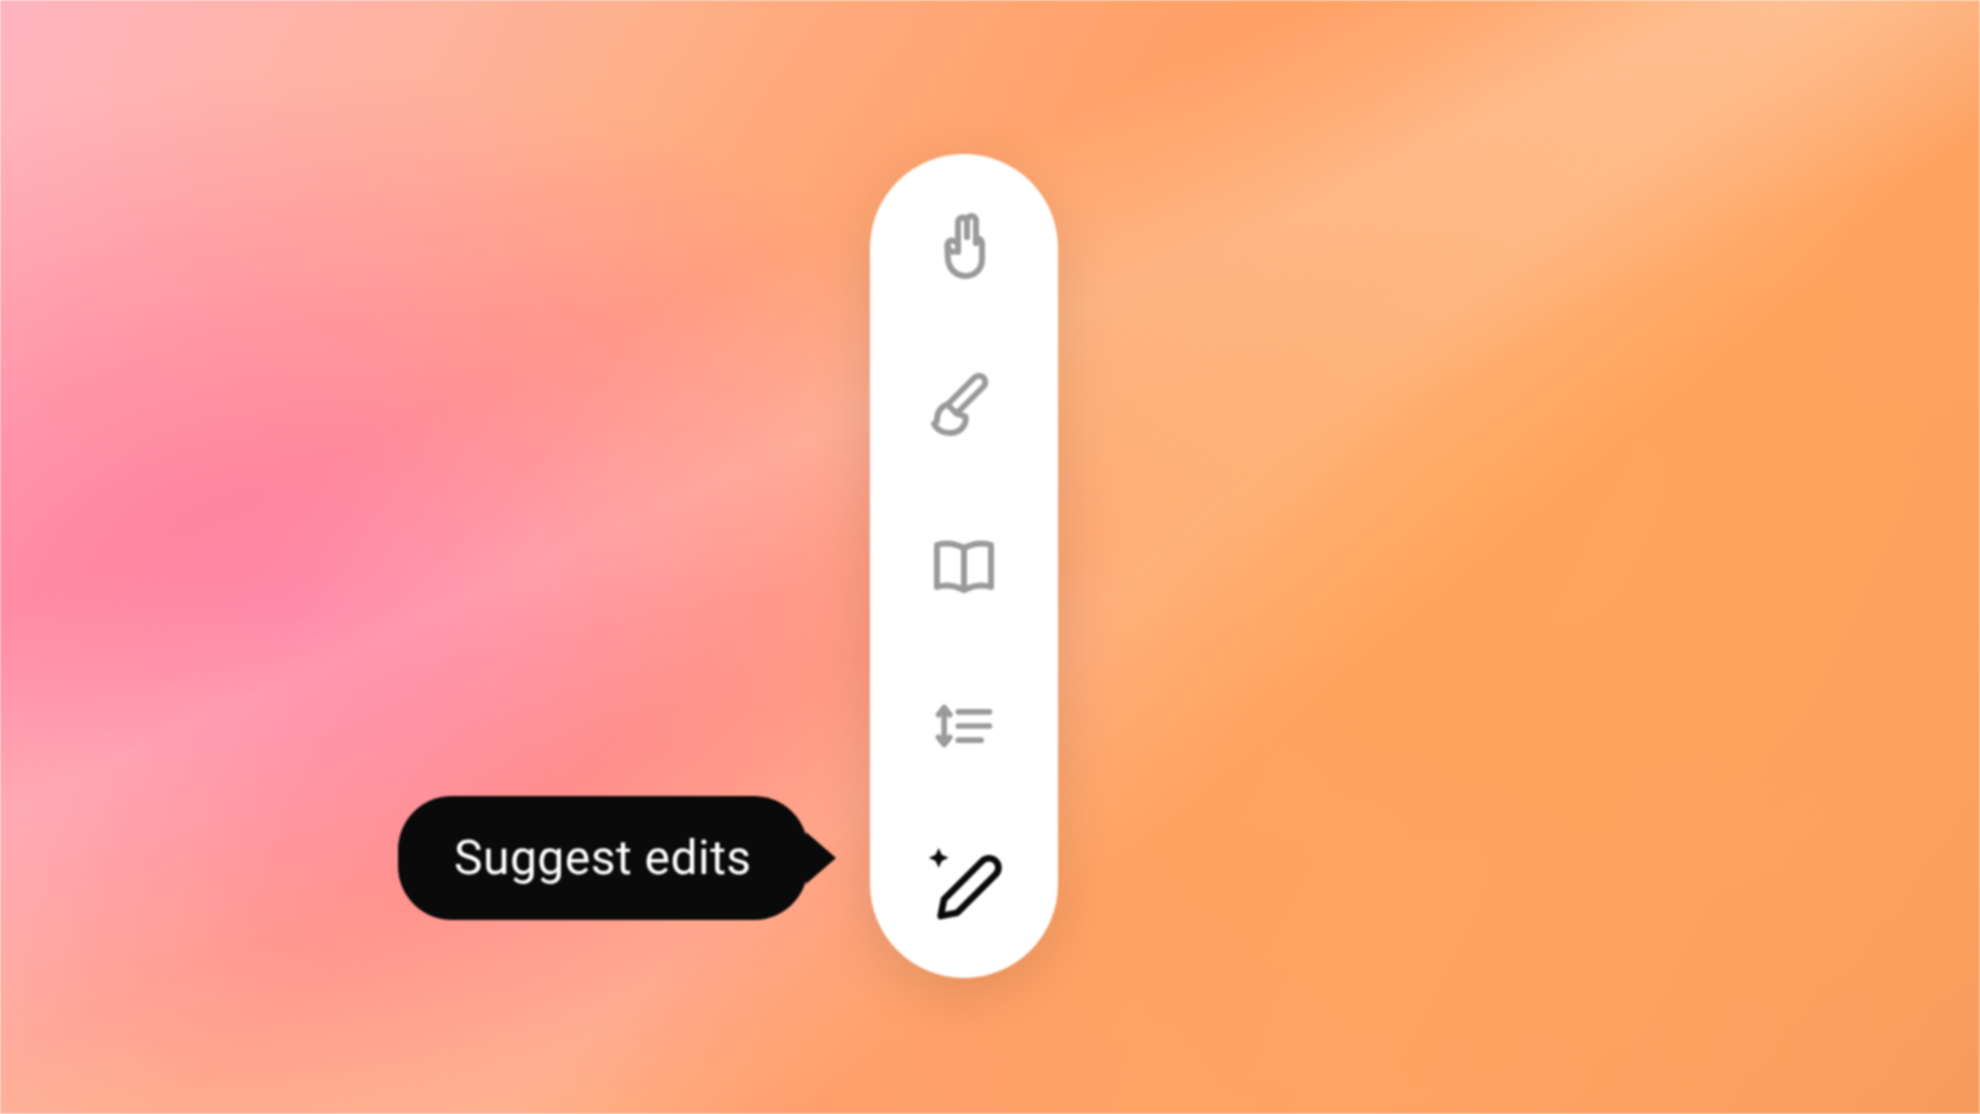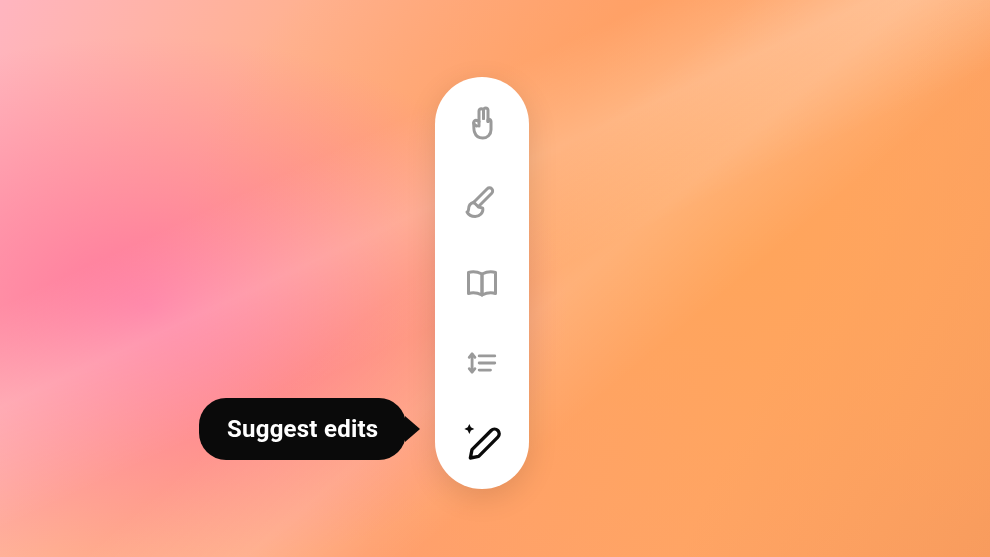--- a/index.html
+++ b/index.html
@@ -69,21 +69,21 @@
     
     .tooltip {
       position: absolute;
       left: 199px;
       top: 398px;
       background: #0a0a0a;
       color: #ffffff;
       padding: 17px 28px;
       border-radius: 27px;
       font-size: 24px;
-      font-weight: 700;
+      font-weight: 400;
       letter-spacing: 0.01em;
       white-space: nowrap;
     }
     
     .tooltip::after {
       content: "";
       position: absolute;
       right: -14px;
       top: 50%;
       transform: translateY(-50%);

